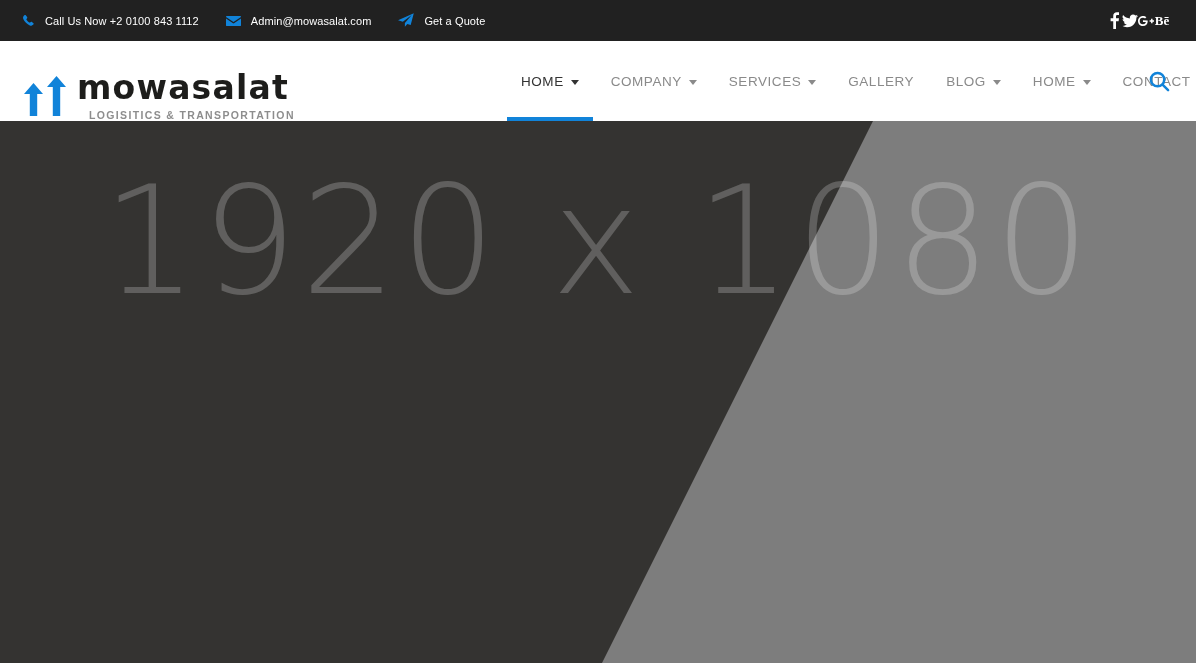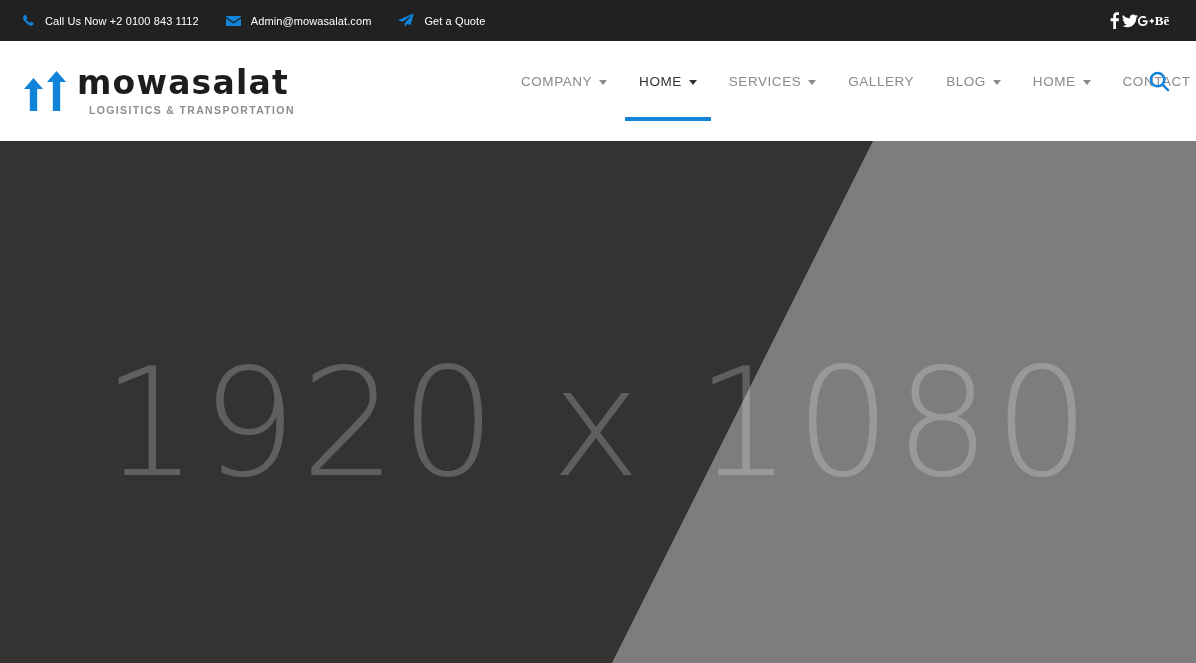--- a/index.html
+++ b/index.html
@@ -34,24 +34,24 @@
   .soc{
     color:#ffffff; text-decoration:none;
     display:flex; align-items:center; justify-content:center;
     width:16px; height:18px;
   }
   .soc svg{ display:block; fill:#ffffff; }
   .soc-behance{ font-size:13px; font-weight:bold; font-family:"Liberation Serif", serif; letter-spacing:0; }
 
   
   #header{
-    height:100px;
+    height:80px;
     background:#ffffff;
     display:flex;
-    align-items:center;
+    align-items:flex-end;
     position:relative;
   }
   #logo{ display:flex; align-items:center; gap:11px; padding-left:24px; text-decoration:none; }
   .logo-arrows{ display:flex; align-items:flex-end; gap:4px; height:40px; }
   .logo-text-wrap{ display:flex; flex-direction:column; }
   .logo-word{
     font-size:33px; font-weight:bold; color:#1d1d1b;
     letter-spacing:1.2px; line-height:1.02; font-family:"DejaVu Sans", sans-serif;
   }
   .logo-tag{
@@ -102,21 +102,21 @@
     background:#343331;
     overflow:hidden;
   }
   #hero-light{
     position:absolute; inset:0;
     background:#7d7d7d;
     clip-path:polygon(873px 0, 1196px 0, 1196px 542px, 602px 542px);
   }
   #hero-placeholder{
     position:absolute; inset:0;
-    display:flex; align-items:center; justify-content:center;
+    display:flex; justify-content:center;
     padding-bottom:12px;
     margin-top:33px;
   }
   #hero-placeholder span{
     font-family:"DejaVu Sans", sans-serif;
     font-size:150px;
     font-weight:300;
     letter-spacing:4px;
     color:rgba(255,255,255,.22);
     user-select:none;
@@ -192,29 +192,29 @@
         </svg>
     </span>
     <span class="logo-text-wrap">
       <span class="logo-word">mowasalat</span>
       <span class="logo-tag">LOGISITICS &amp; TRANSPORTATION</span>
     </span>
   </a>
 
   <nav id="mainnav">
 
-    <a class="nav-item" href="#">
-      <span>COMPANY</span>
-      <span class="caret"></span>
-    </a>
-
     <a class="nav-item active" href="#">
       <span>HOME</span>
       <span class="caret"></span>
       <span class="bar"></span>
+    </a>
+
+    <a class="nav-item" href="#">
+      <span>COMPANY</span>
+      <span class="caret"></span>
     </a>
 
     <a class="nav-item" href="#">
       <span>SERVICES</span>
       <span class="caret"></span>
     </a>
 
     <a class="nav-item" href="#">
       <span>GALLERY</span>
     </a>

